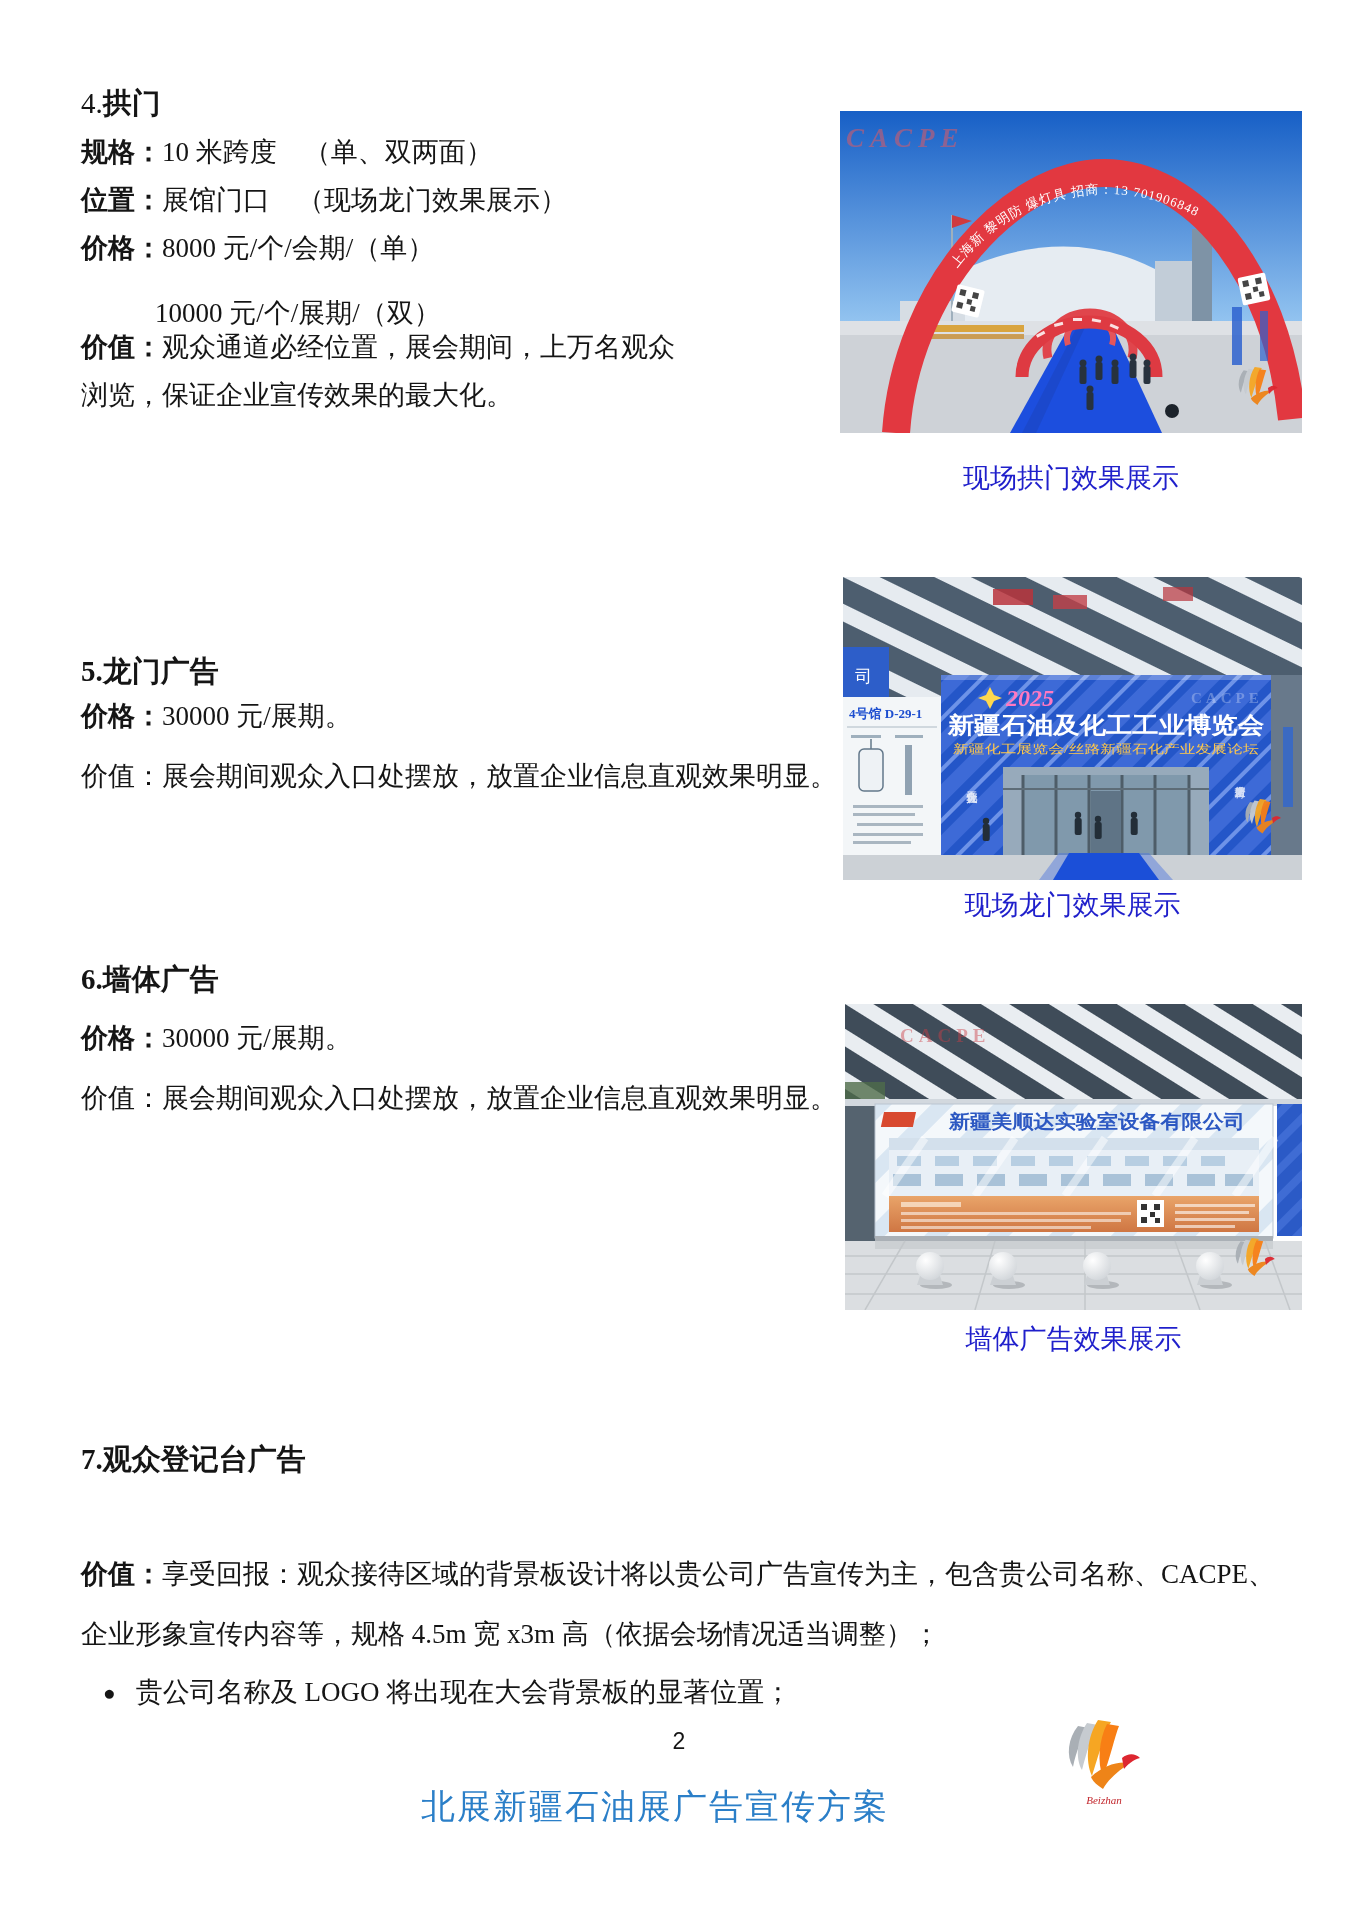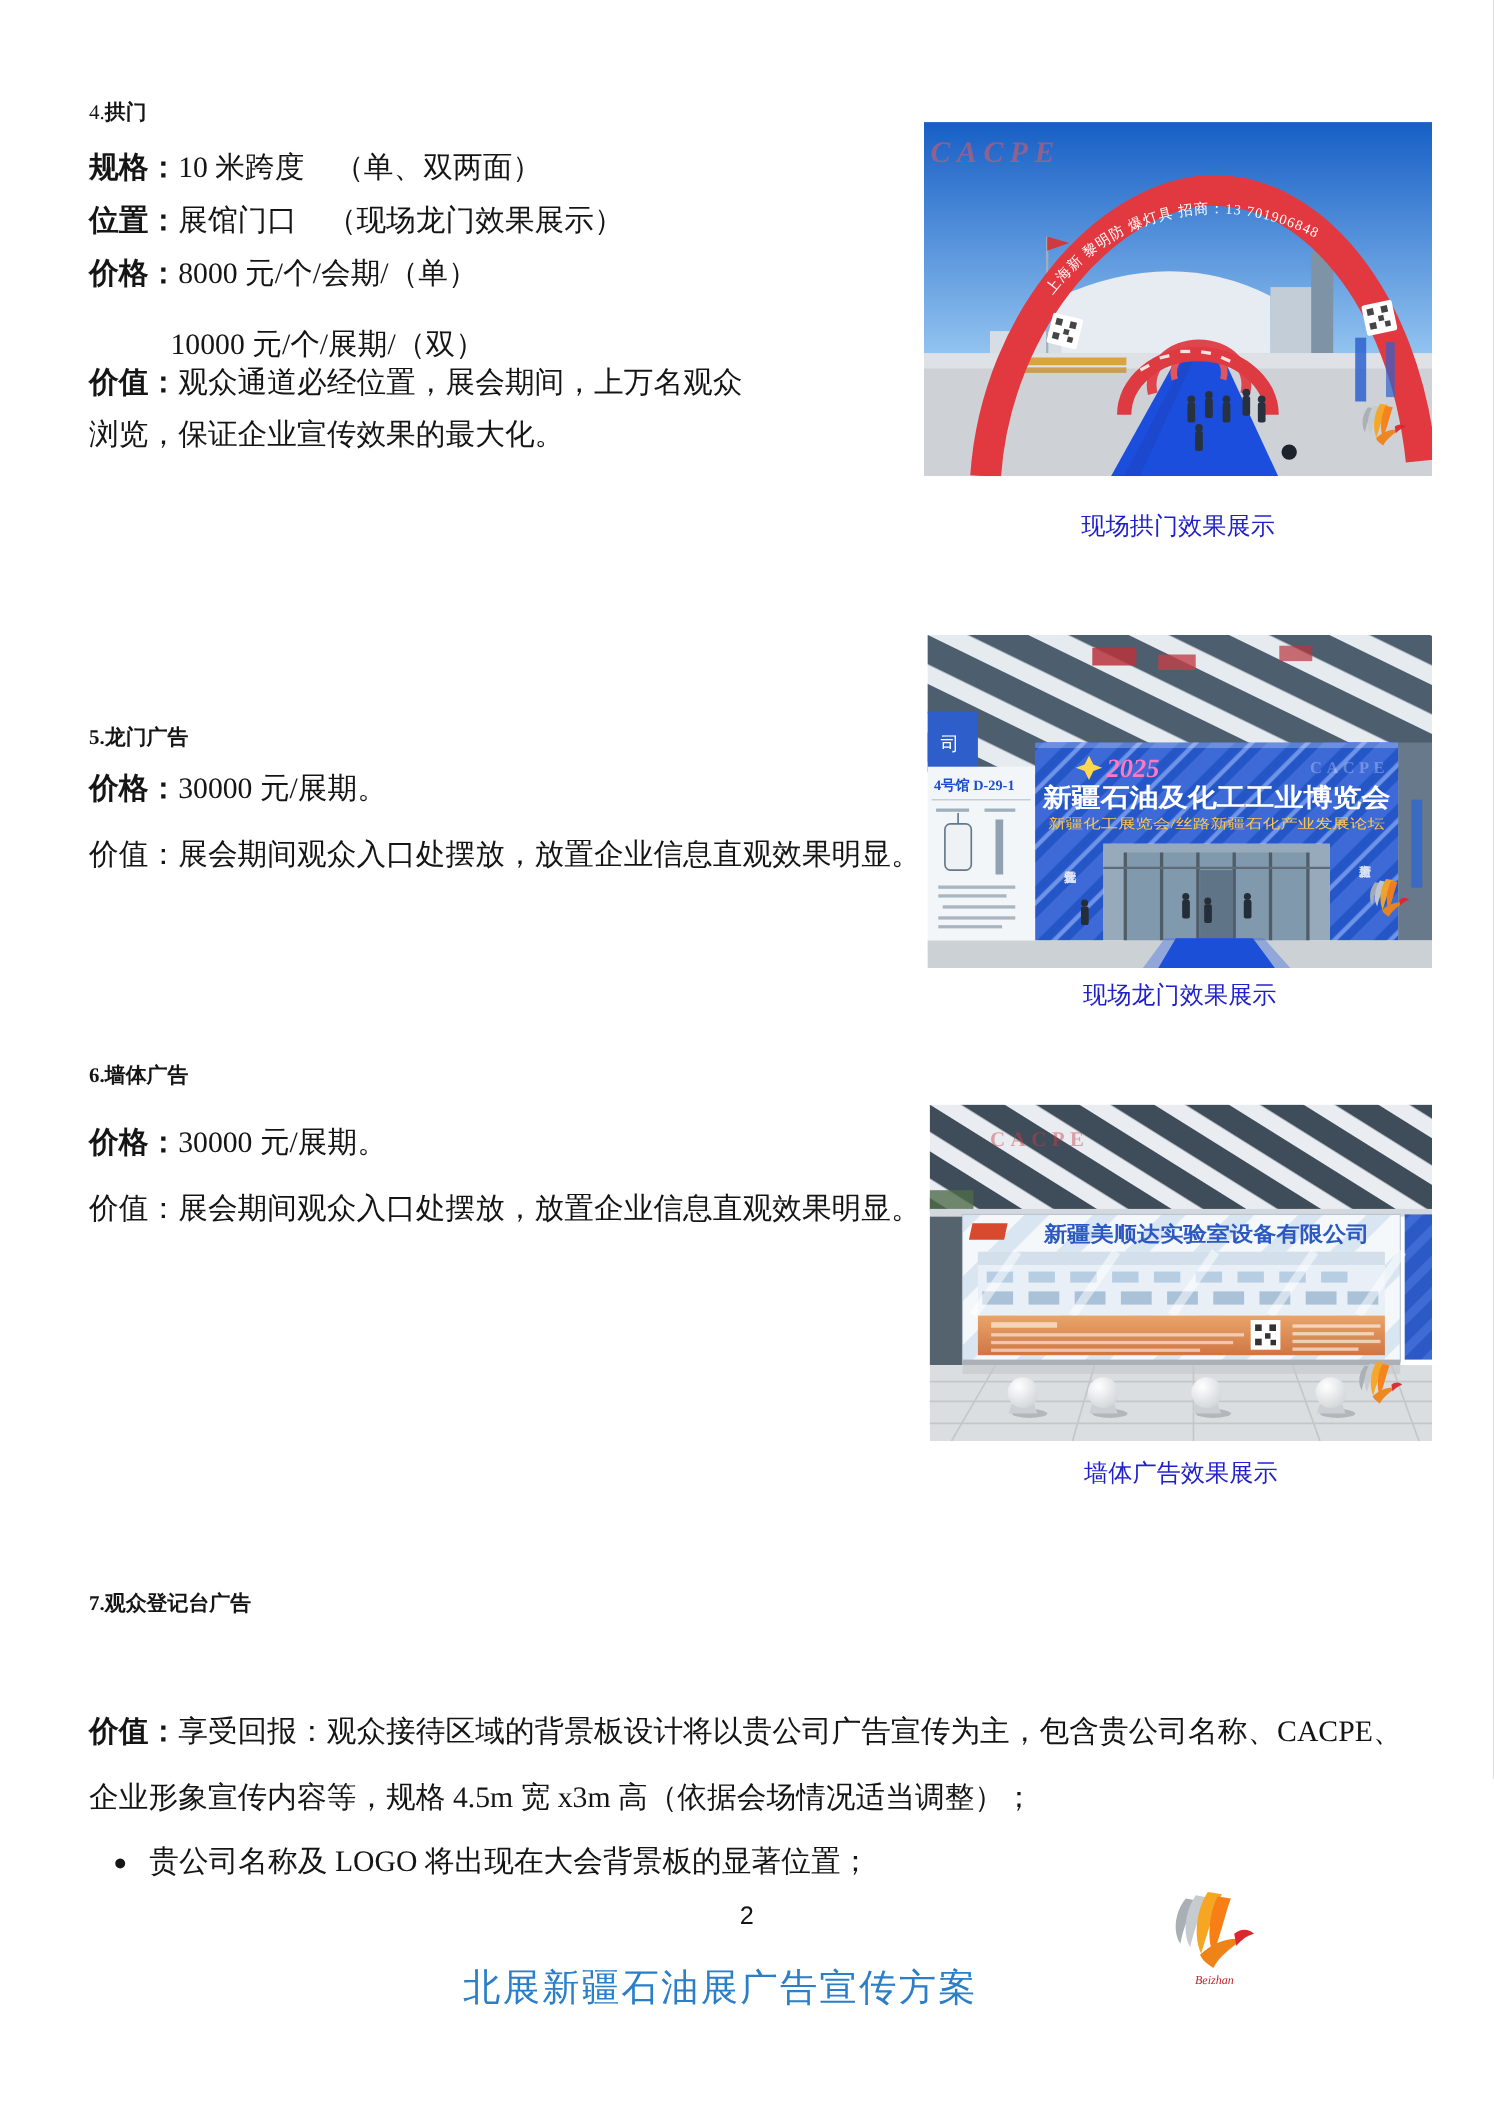--- a/index.html
+++ b/index.html
@@ -11,29 +11,29 @@
   html,body{background:#9a9a9a;}
   .page{
     position:relative;width:1358px;height:1920px;background:#ffffff;
     margin:0 auto;overflow:hidden;
     font-family:"Liberation Serif","DejaVu Serif",serif;
     color:var(--text-color);
   }
   .sec{position:absolute;left:81px;width:1240px;}
   .line{position:absolute;left:0;font-size:27px;line-height:36px;white-space:nowrap;}
   .lbl{font-weight:bold;}
-  .h{font-size:19px;line-height:38px;font-weight:bold;}
+  .h{font-size:29px;line-height:38px;font-weight:bold;}
   .hn-light{font-weight:normal;}
   .indent{left:74px;margin-top:16px;}
   .bullet-dot{display:inline-block;font-size:21px;vertical-align:1px;margin-right:20px;}
   .bullet-line{left:22px;}
   .photo{position:absolute;overflow:hidden;}
   .photo svg{display:block;width:100%;height:100%;}
   .caption{
-    position:absolute;text-align:center;font-size:22px;line-height:34px;
+    position:absolute;text-align:center;font-size:27px;line-height:34px;
     color:var(--caption-blue);white-space:nowrap;
   }
   .pagenum{position:absolute;left:0;width:1358px;top:1728px;text-align:center;
     font-size:23px;font-family:"Liberation Sans","DejaVu Sans",sans-serif;}
   .footer{position:absolute;left:0;width:1310px;top:1784px;text-align:center;
     font-size:34px;letter-spacing:2px;color:var(--footer-blue);}
   .pagelogo{position:absolute;left:1060px;top:1716px;width:82px;height:100px;}
   svg text{font-family:"Liberation Serif","DejaVu Serif",serif;}
 </style>
 </head>

